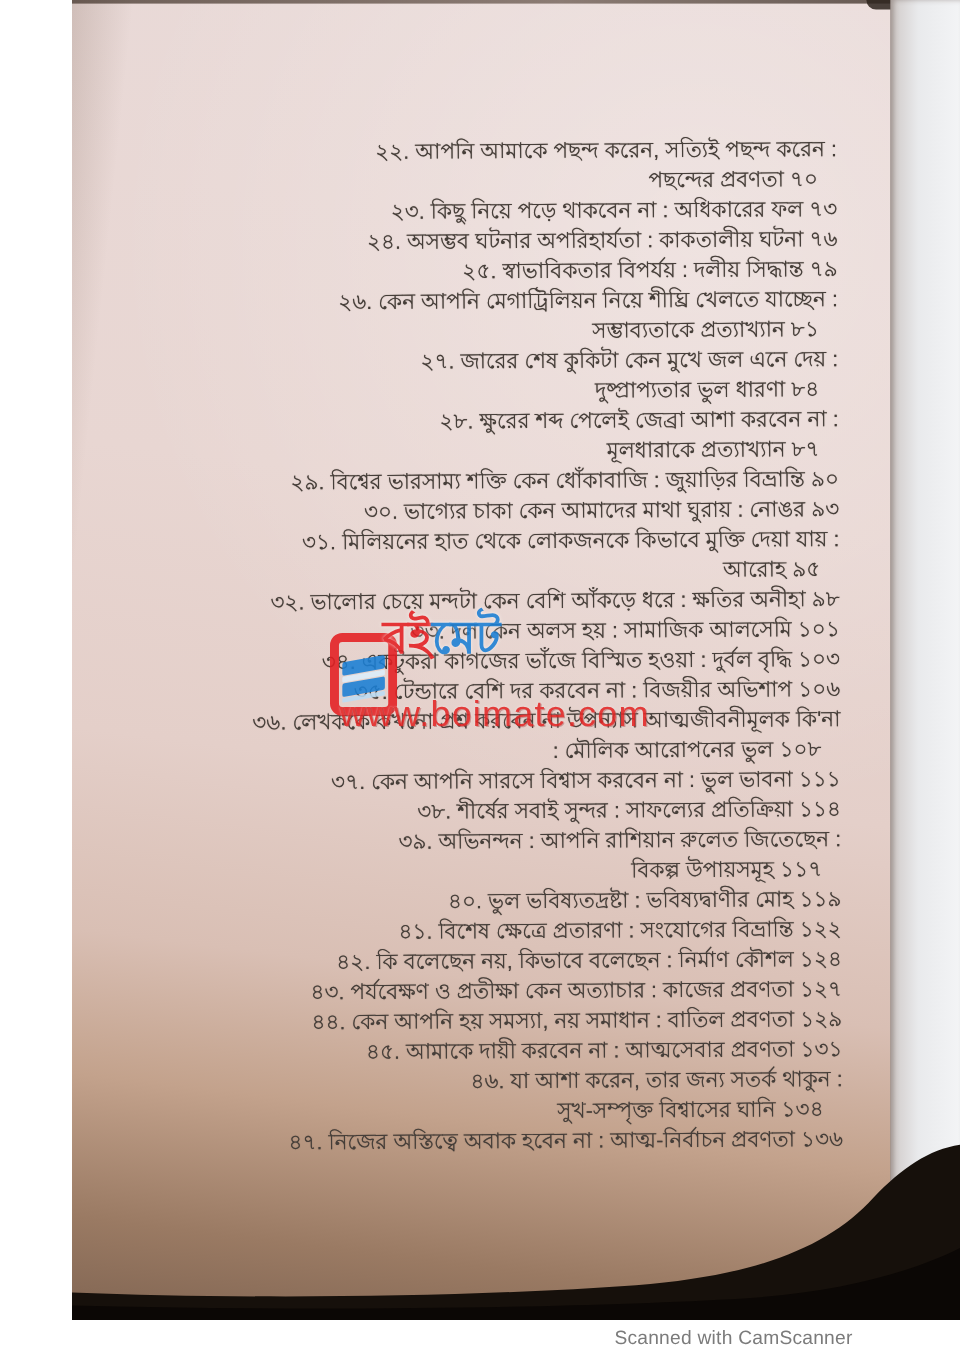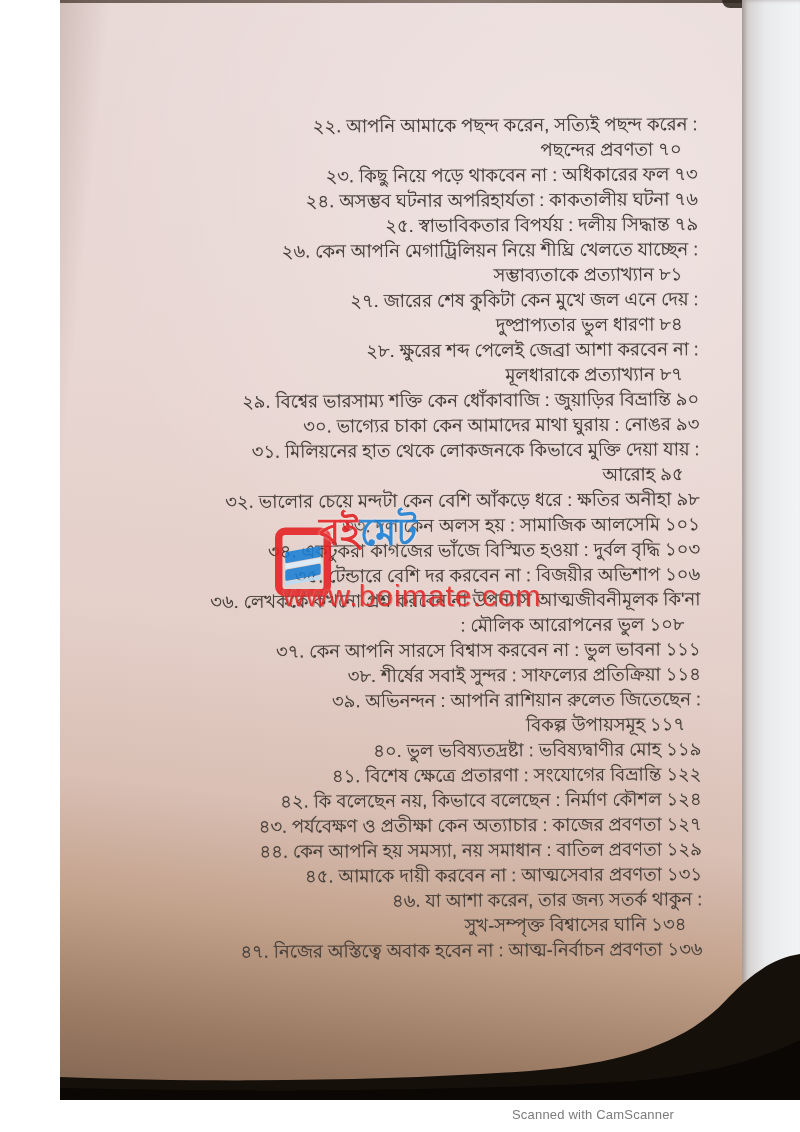--- a/index.html
+++ b/index.html
@@ -61,21 +61,21 @@
     position:absolute;left:8px;top:56px;white-space:nowrap;
     font-size:30px;font-weight:normal;letter-spacing:1px;color:#e32726;
     text-shadow:1px 1px 0 rgba(130,10,10,0.35), 0 0 2px rgba(255,255,255,0.5);
   }
   
   .footer{
     position:absolute;left:0;top:1100px;width:800px;height:32px;background:#ffffff;
   }
   .footer .credit{
     position:absolute;left:512px;top:7px;
-    font-size:13px;color:#7b7b7b;letter-spacing:0.2px;
+    font-size:16px;color:#7b7b7b;letter-spacing:0.2px;
   }
 </style>
 </head>
 <body>
 
 <div class="photo">
   <div class="top-edge"></div>
   <div class="corner-notch"></div>
   <div class="right-band"></div>
 

